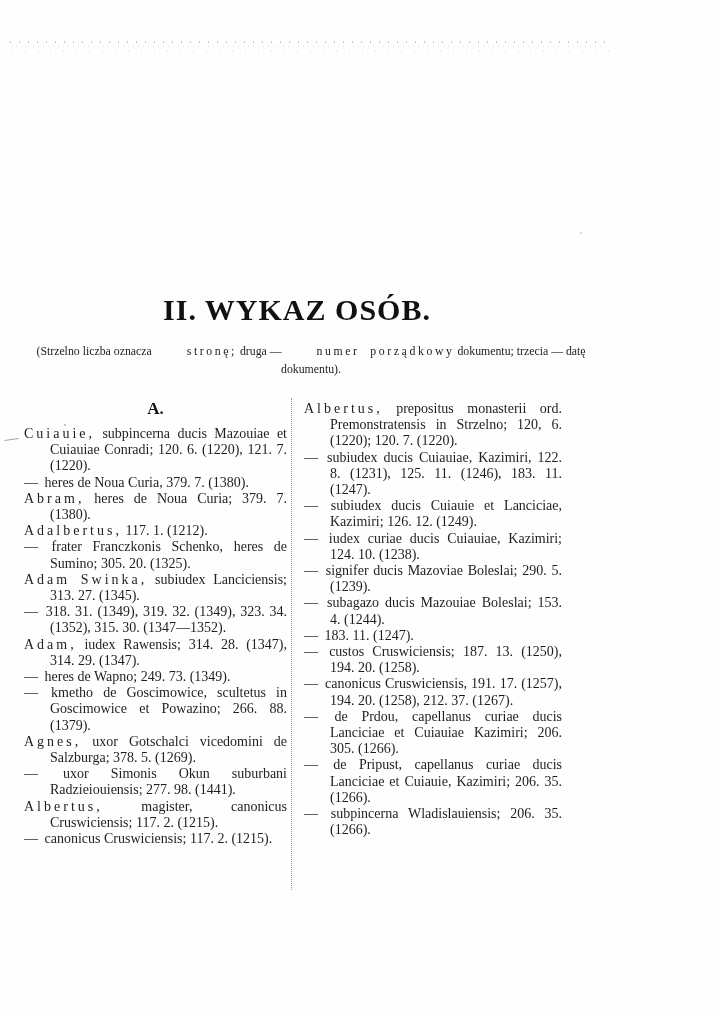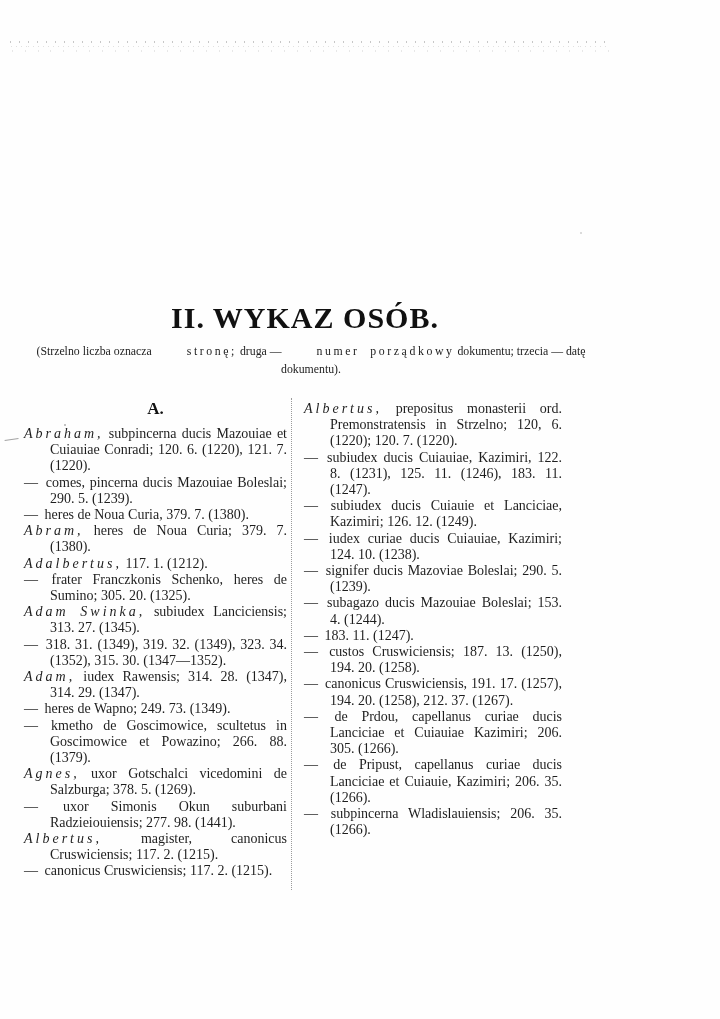--- a/index.html
+++ b/index.html
@@ -25,21 +25,21 @@
     position:absolute;left:5px;top:439px;width:14px;height:6px;
     border-top:1px solid rgba(90,90,90,.55);
     transform:rotate(-8deg);
   }
   .stray-dot{
     position:absolute;width:2px;height:2px;border-radius:50%;
     background:rgba(100,100,100,.5);
   }
   .page-title{
     position:absolute;left:24px;top:289px;width:538px;
-    margin:12px;text-align:center;
+    margin:4px;text-align:center;
     font-size:30px;font-weight:700;letter-spacing:1px;
     color:#111;
   }
   .subtitle{
     position:absolute;left:14px;top:343px;width:594px;
     margin:0;text-align:center;
     font-size:11.8px;line-height:17.5px;
     color:#222;
   }
   .subtitle .sp{letter-spacing:2.6px;word-spacing:5px;margin-left:32px;}
@@ -60,41 +60,40 @@
     text-align:center;
     font-size:17px;font-weight:700;color:#111;
   }
   .entry{
     margin:0;
     font-size:14px;line-height:16.2px;
     text-align:justify;
     padding-left:26px;text-indent:-26px;
     color:#1e1e1e;
   }
-  .entry-name{letter-spacing:3px;font-weight:400;font-style:italic;}
+  .entry-name{letter-spacing:3px;font-weight:400;}
   .entry-dash{padding-right:3px;}
 </style>
 </head>
 <body>
 
 <div class="scan-noise"></div>
 <div class="stray-mark"></div>
 <div class="stray-dot" style="left:64px;top:424px;"></div>
 <div class="stray-dot" style="left:580px;top:232px;opacity:.6;"></div>
 
 <h1 class="page-title">II. WYKAZ OSÓB.</h1>
 
 <p class="subtitle"><span>(Strzelno liczba oznacza </span><span class="sp">stronę;</span><span> druga — </span><span class="sp">numer porządkowy</span><span> dokumentu; trzecia — datę dokumentu).</span></p>
 
 <div class="columns">
   <div class="col col-left">
     <div class="section-letter">A.</div>
     <div>
-        <p class="entry"><span class="entry-name">Abraham,</span> subpincerna ducis Mazouiae et Cuiauiae Conradi; 120. 6. (1220), 121. 7. (1220).</p>
-        <p class="entry"><span class="entry-dash">—</span> comes, pincerna ducis Mazouiae Boleslai; 290. 5. (1239).</p>
+        <p class="entry"><span class="entry-name">Cuiauie,</span> subpincerna ducis Mazouiae et Cuiauiae Conradi; 120. 6. (1220), 121. 7. (1220).</p>
         <p class="entry"><span class="entry-dash">—</span> heres de Noua Curia, 379. 7. (1380).</p>
         <p class="entry"><span class="entry-name">Abram,</span> heres de Noua Curia; 379. 7. (1380).</p>
         <p class="entry"><span class="entry-name">Adalbertus,</span> 117. 1. (1212).</p>
         <p class="entry"><span class="entry-dash">—</span> frater Franczkonis Schenko, heres de Sumino; 305. 20. (1325).</p>
         <p class="entry"><span class="entry-name">Adam Swinka,</span> subiudex Lanciciensis; 313. 27. (1345).</p>
         <p class="entry"><span class="entry-dash">—</span> 318. 31. (1349), 319. 32. (1349), 323. 34. (1352), 315. 30. (1347—1352).</p>
         <p class="entry"><span class="entry-name">Adam,</span> iudex Rawensis; 314. 28. (1347), 314. 29. (1347).</p>
         <p class="entry"><span class="entry-dash">—</span> heres de Wapno; 249. 73. (1349).</p>
         <p class="entry"><span class="entry-dash">—</span> kmetho de Goscimowice, scultetus in Goscimowice et Powazino; 266. 88. (1379).</p>
         <p class="entry"><span class="entry-name">Agnes,</span> uxor Gotschalci vicedomini de Salzburga; 378. 5. (1269).</p>

